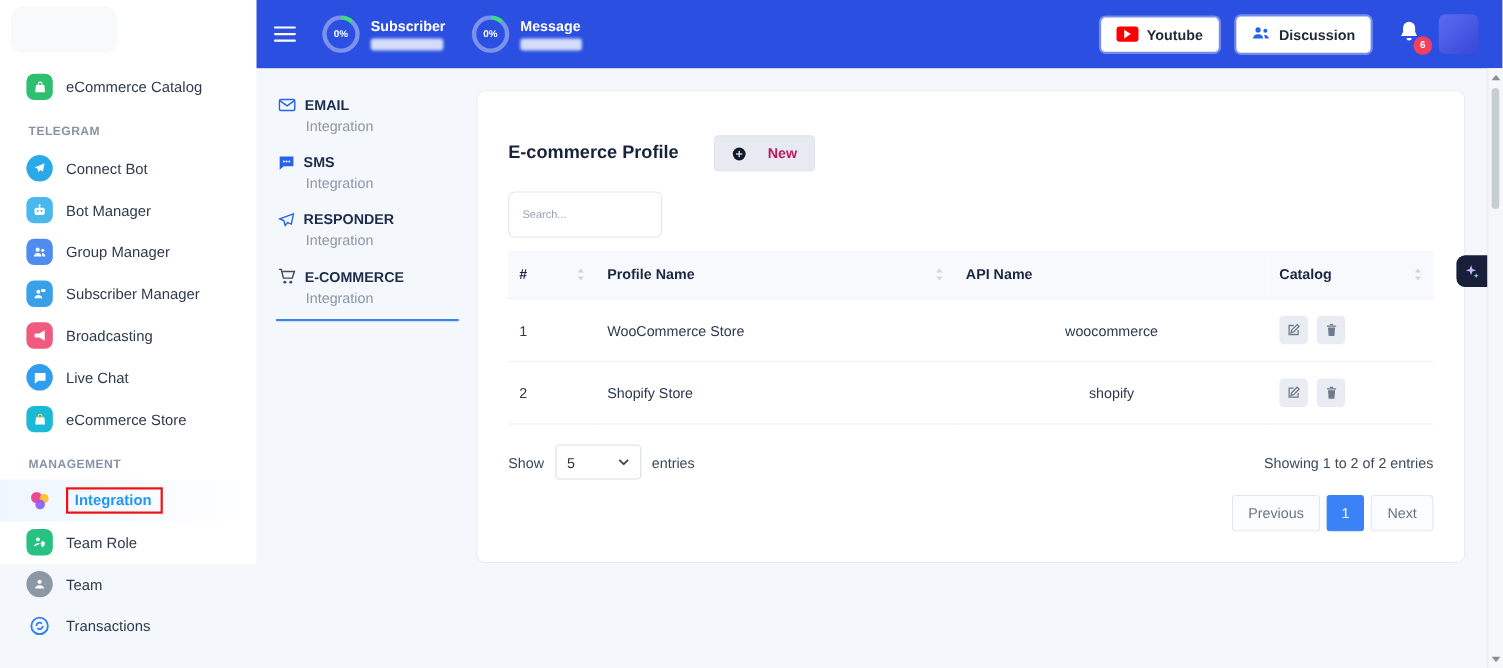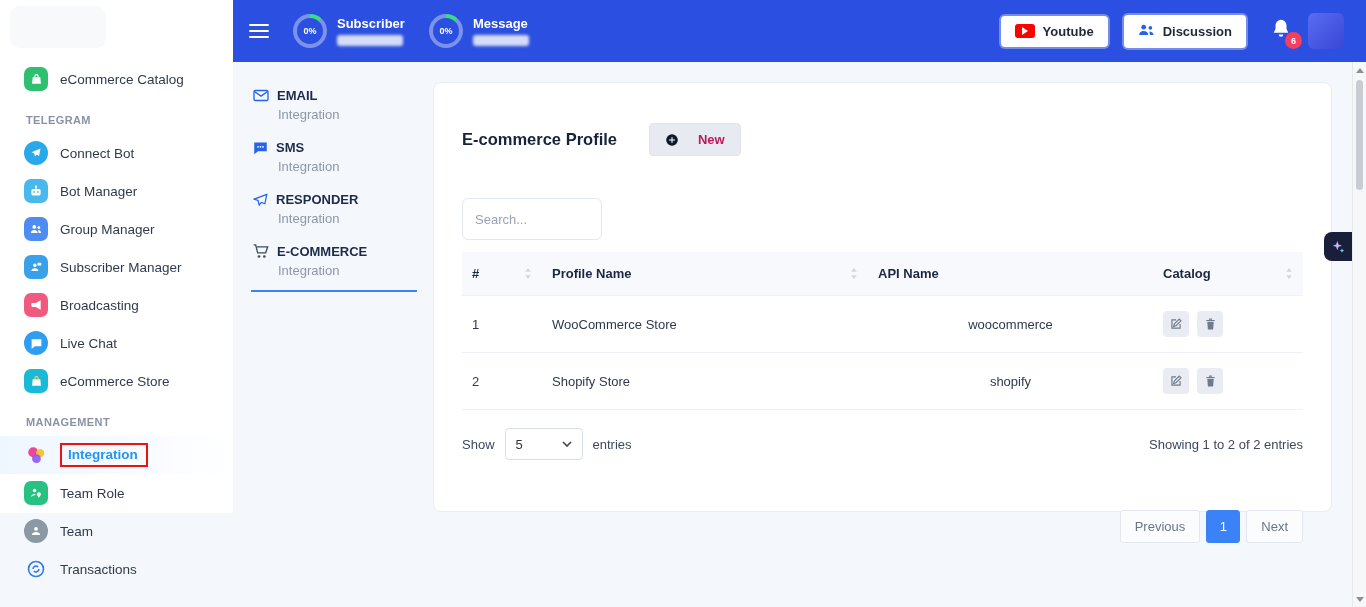--- a/index.html
+++ b/index.html
@@ -64,42 +64,42 @@
   .vtab-top svg { flex:none; }
   .vtab-sub { margin:4px 0 0 25px; font-size:13px; color:#8d97a8; }
   .vtab.active { border-bottom:2px solid #3b82f6; }
 
   .card { flex:1; margin:0 34px 0 16px; height:430px; background:#fff; border:1px solid #e9edf2;
           border-radius:8px; padding:40px 28px 20px; }
   .panel-head { display:flex; align-items:center; gap:32px; }
   .panel-title { font-size:16.5px; font-weight:700; color:#17233a; }
   .btn-new { display:inline-flex; align-items:center; gap:19px; background:#e7ebf1; border:1px solid #dfe4eb;
              border-radius:4px; padding:8px 15px; font-size:13px; font-weight:600; color:#be185d; cursor:pointer; font-family:inherit; }
-  .search-input { margin-top:42px; width:140px; height:42px; border:1px solid #e2e6ed; border-radius:6px;
-                  padding:0 12px; font-size:13px; color:#333; outline:none; display:block; font-family:inherit; }
+  .search-input { margin-top:18px; width:140px; height:42px; border:1px solid #e2e6ed; border-radius:6px;
+                  padding:0 12px; font-size:10px; color:#333; outline:none; display:block; font-family:inherit; }
   .search-input::placeholder { color:#9aa3b2; }
 
   table.grid { margin-top:12px; width:100%; border-collapse:collapse; font-size:13px; }
   .grid th { background:#f7f9fc; text-align:left; padding:14px 10px; color:#1b2740; font-weight:700; border-bottom:1px solid #eef1f5; }
   .grid td { padding:15px 10px; border-bottom:1px solid #eef1f5; color:#2d3a4e; }
   .col-num { width:80px; } .col-api { width:285px; } .col-act { width:150px; }
   .c { text-align:center; }
   .th-flex { display:flex; align-items:center; justify-content:space-between; }
   .sort { opacity:.75; }
   .act-icons { display:flex; gap:8px; }
   .icon-btn { width:26px; height:26px; border-radius:4px; background:#e9edf3; border:none; cursor:pointer;
               display:flex; align-items:center; justify-content:center; color:#6f7b8a; }
 
   .table-foot { margin-top:18px; display:flex; align-items:center; gap:10px; font-size:13px; color:#3c4a5d; }
   .select-box { width:78px; height:32px; border:1px solid #d8dee8; border-radius:4px; background:#fff;
                 display:flex; align-items:center; justify-content:space-between; padding:0 10px; color:#333; cursor:pointer; }
   .showing { margin-left:auto; }
   .pagination { margin-top:14px; display:flex; justify-content:flex-end; gap:6px; }
   .page-btn { padding:8px 14px; background:#fbfcfd; border:1px solid #e4e8ee; border-radius:3px;
-              color:#6a7686; font-size:13px; cursor:pointer; font-family:inherit;margin-top:36px; }
+              color:#6a7686; font-size:13px; cursor:pointer; font-family:inherit; }
   .page-btn.current { background:#3b82f6; border-color:#3b82f6; color:#fff; padding:8px 12px; min-width:34px; }
 
   
   .fab { position:absolute; right:14px; top:232px; width:28px; height:29px; background:#191e39;
          border-radius:8px 0 0 8px; display:flex; align-items:center; justify-content:center; cursor:pointer; z-index:6; }
   .sb { position:absolute; right:0; top:62px; width:14px; height:545px; background:#f6f7f9; border-left:1px solid #e6e8ea; z-index:5; }
   .sb-thumb { position:absolute; left:3px; top:18px; width:7px; height:110px; background:#c8cdd3; border-radius:6px; }
   .sb-arrow { position:absolute; left:0; width:14px; height:16px; display:flex; align-items:center; justify-content:center; }
   .sb-arrow.up { top:0; } .sb-arrow.down { bottom:0; }
   .tri-up { width:0; height:0; border-left:4px solid transparent; border-right:4px solid transparent; border-bottom:5px solid #8a9097; }

